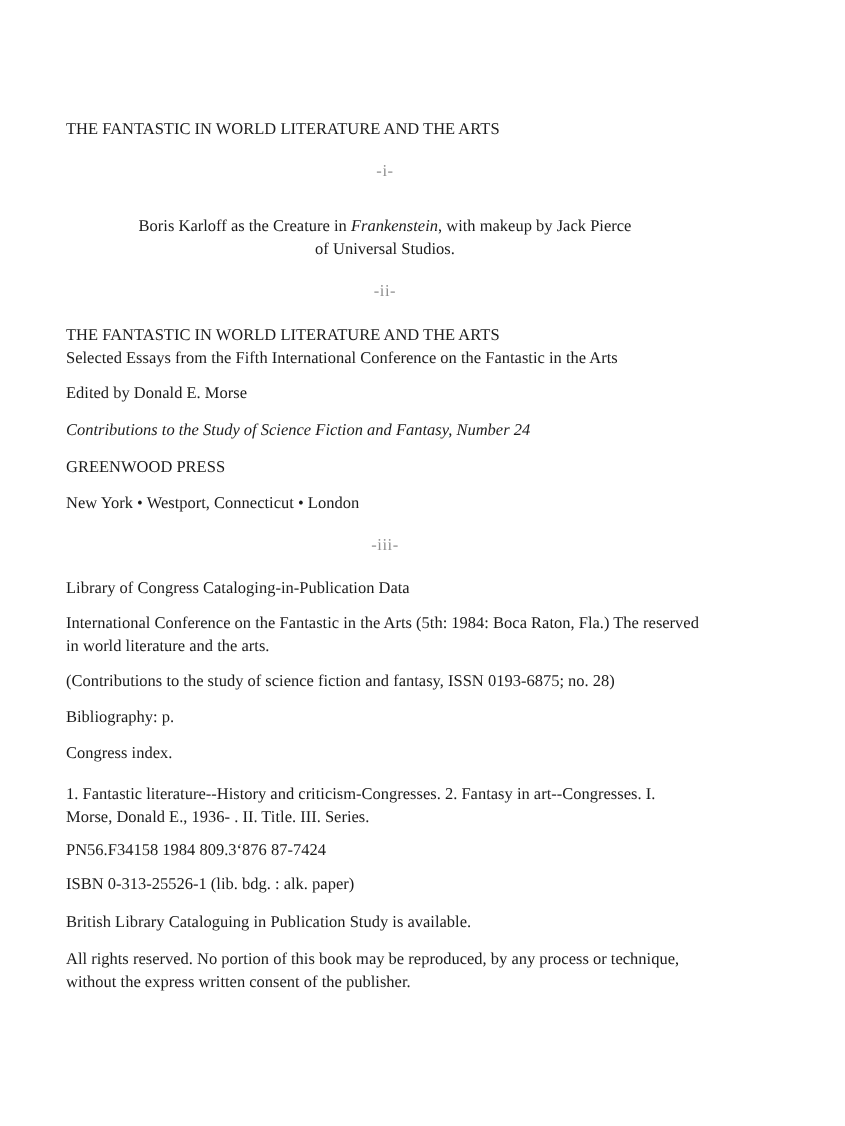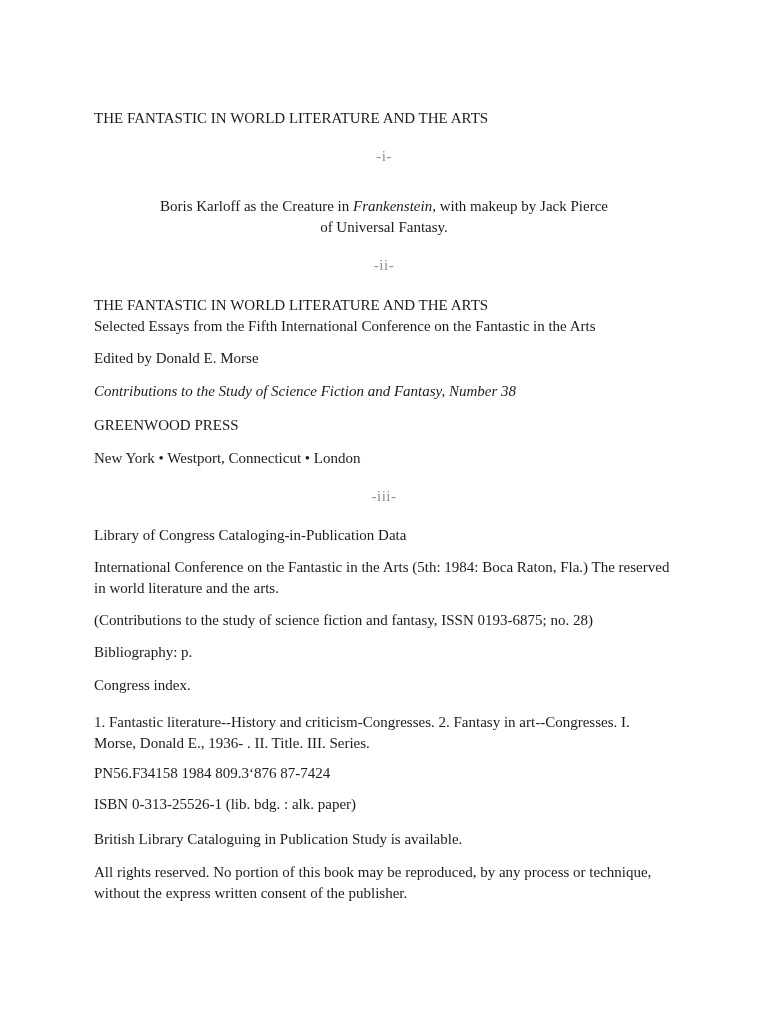--- a/index.html
+++ b/index.html
@@ -10,21 +10,21 @@
   .doc-page {
     position: relative;
     width: 768px;
     height: 1024px;
     background: #ffffff;
     overflow: hidden;
     font-family: "Liberation Serif", "DejaVu Serif", serif;
     color: #1b1b1b;
   }
   .doc-content {
-    padding: 0 94px;
+    padding: 0 60px;
     width: 580px;
   }
   .doc-content p, .doc-content h1, .doc-content h2 {
     margin: 12px 0 0 0;
     padding: 0;
     font-size: 15px;
     line-height: 21px;
     font-weight: normal;
   }
   .title-main {
@@ -75,32 +75,32 @@
 </head>
 <body>
 
 <div class="doc-page">
   <div class="doc-content">
 
     <h1 class="title-main">THE FANTASTIC IN WORLD LITERATURE AND THE ARTS</h1>
 
     <p class="page-marker">-i-</p>
 
-    <p class="caption"><span>Boris Karloff as the Creature in </span><span class="italic-title">Frankenstein</span><span>, with makeup by Jack Pierce</span><br><span>of Universal Fantasy.</span></p>
+    <p class="caption"><span>Boris Karloff as the Creature in </span><span class="italic-title">Frankenstein</span><span>, with makeup by Jack Pierce</span><br><span>of Universal Studios.</span></p>
 
     <p class="page-marker">-ii-</p>
 
     <h2 class="title-block">
         <span class="block-line">THE FANTASTIC IN WORLD LITERATURE AND THE ARTS</span>
         <span class="block-line">Selected Essays from the Fifth International Conference on the Fantastic in the Arts</span>
       </h2>
 
     <p class="edited-line m11"><span class="bold-label">Edited by</span> <span>Donald E. Morse</span></p>
 
-    <p class="series-note">Contributions to the Study of Science Fiction and Fantasy, Number 38</p>
+    <p class="series-note">Contributions to the Study of Science Fiction and Fantasy, Number 24</p>
 
     <p class="m13">GREENWOOD PRESS</p>
 
     <p>New York • Westport, Connecticut • London</p>
 
     <p class="page-marker">-iii-</p>
 
     <p class="cip-heading">Library of Congress Cataloging-in-Publication Data</p>
 
     <p class="m11">International Conference on the Fantastic in the Arts (5th: 1984: Boca Raton, Fla.) The reserved in world literature and the arts.</p>

